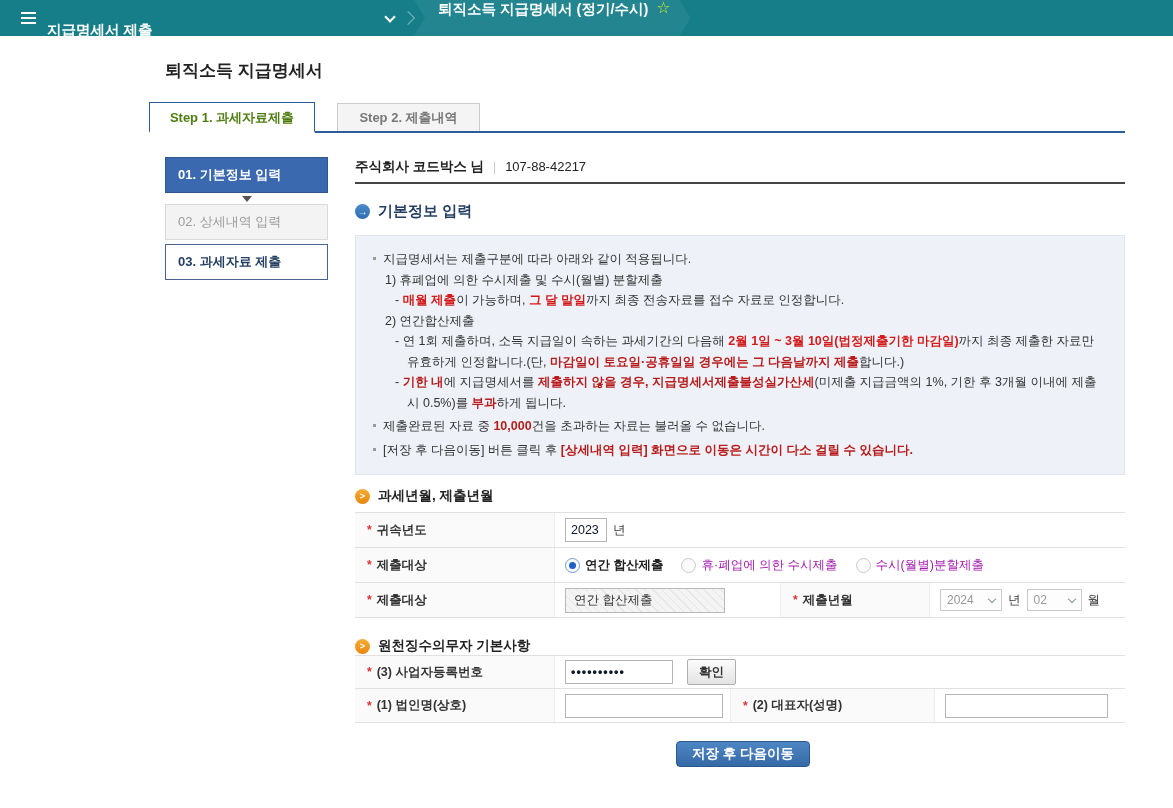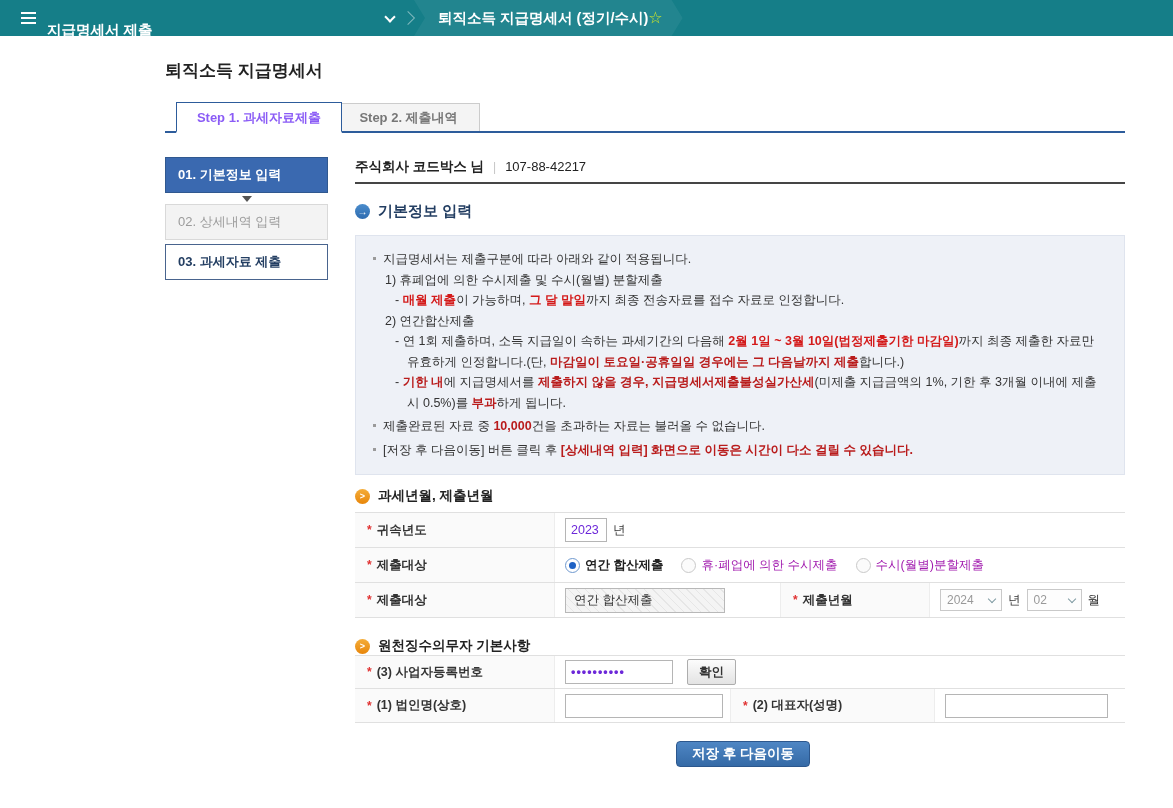--- a/index.html
+++ b/index.html
@@ -8,32 +8,32 @@
 
   
   .topbar { position:absolute; left:0; top:0; width:1173px; height:36px; background:#157e88; }
   .hamburger { position:absolute; left:21px; top:12px; width:15px; cursor:pointer; }
   .hamburger i { display:block; height:2px; background:#fff; margin-bottom:3px; }
   .menu-title { position:absolute; left:47px; top:0; line-height:36px; color:#fff; font-size:14.5px; font-weight:bold; cursor:pointer;margin-top:12px; }
   .chev-down { position:absolute; left:386px; top:13px; width:8px; height:8px;
     border-right:2px solid #fff; border-bottom:2px solid #fff; transform:rotate(45deg); cursor:pointer; }
   .crumb-sep { position:absolute; left:403px; top:13px; width:10px; height:10px;
     border-top:1px solid rgba(255,255,255,.45); border-right:1px solid rgba(255,255,255,.45); transform:rotate(45deg); }
-  .crumb-panel { position:absolute; left:414px; top:0; height:36px; display:flex; align-items:center; gap:0;
+  .crumb-panel { position:absolute; left:414px; top:0; height:36px; display:flex; gap:8px;
     padding:0 20px 0 24px; background:rgba(255,255,255,.06);
     clip-path:polygon(0 0, calc(100% - 11px) 0, 100% 50%, calc(100% - 11px) 100%, 0 100%, 11px 50%); }
   .crumb-text { color:#fff; font-size:14.5px; font-weight:bold; }
   .star-ico { color:#c9e32d; font-size:16px; line-height:16px; cursor:pointer; }
 
   
   .page-title { position:absolute; left:165px; top:59px; font-size:17px; font-weight:bold; color:#222; }
   .tabs-line { position:absolute; left:165px; top:131px; width:960px; height:2px; background:#2d5c9b; }
   .tab { position:absolute; text-align:center; font-weight:bold; font-size:13px; cursor:pointer; }
-  .tab.active { left:176px; top:102px; width:166px; height:31px; line-height:29px; background:#fff;
-    border:1px solid #2d5c9b; border-bottom:2px solid #fff; z-index:3; color:#8b5cf6; }
+  .tab.active { left:149px; top:102px; width:166px; height:31px; line-height:29px; background:#fff;
+    border:1px solid #2d5c9b; border-bottom:2px solid #fff; z-index:3; color:#4d7c0f; }
   .tab.idle { left:337px; top:103px; width:143px; height:28px; line-height:27px; background:#f4f4f4;
     border:1px solid #cccccc; border-bottom:none; color:#777; }
 
   
   .sidebar { position:absolute; left:165px; top:157px; width:163px; }
   .step { height:36px; display:flex; align-items:center; padding-left:12px; font-size:13px; cursor:pointer; }
   .step.active { background:#3a69b0; border:1px solid #30588f; color:#fff; font-weight:bold; }
   .step.dis { background:#f3f3f3; border:1px solid #d9d9d9; color:#9b9b9b; }
   .step.todo { background:#fff; border:1px solid #49648e; color:#233e62; font-weight:bold; margin-top:4px; }
   .step-arrow { width:0; height:0; border-left:5px solid transparent; border-right:5px solid transparent;
@@ -77,21 +77,21 @@
   .flabel { width:200px; background:#fafafa; border-right:1px solid #ededed; display:flex; align-items:center;
     padding-left:12px; font-size:12.5px; font-weight:bold; color:#333; flex:none; }
   .flabel .ast { color:#e03131; margin-right:5px; font-size:12px; }
   .fcell { display:flex; align-items:center; padding-left:10px; font-size:12.5px; color:#333; gap:6px; }
   .w225 { width:225px; flex:none; } .w150lbl { width:150px; flex:none; }
   .w175 { width:175px; flex:none; } .w205lbl { width:205px; flex:none; }
   .lbl2 { background:#fafafa; border-left:1px solid #ededed; border-right:1px solid #ededed;
     display:flex; align-items:center; padding-left:12px; font-size:12.5px; font-weight:bold; color:#333; }
   .lbl2 .ast { color:#e03131; margin-right:5px; font-size:12px; }
 
-  input.txt { border:1px solid #b5b5b5; height:24px; font-size:12.5px; padding:0 5px; color:#6d28d9;
+  input.txt { border:1px solid #b5b5b5; height:24px; font-size:12.5px; padding:0 5px; color:#0f172a;
     font-family:"Liberation Sans","DejaVu Sans",sans-serif; }
   .year-in { width:42px; height:22px; }
   .pw-in { width:108px; border:1px solid #8f8f8f; font-weight:bold; letter-spacing:1px; font-size:12px; }
   .corp-in { width:158px; } .rep-in { width:163px; }
 
   .radio-group { display:flex; align-items:center; gap:18px; }
   .radio-opt { display:flex; align-items:center; gap:5px; cursor:pointer; }
   .radio { width:15px; height:15px; border-radius:50%; flex:none; position:relative; }
   .radio.sel { border:1px solid #6f99cf; background:#fff; }
   .radio.sel::after { content:""; position:absolute; inset:3px; border-radius:50%; background:#1f62c5; }

